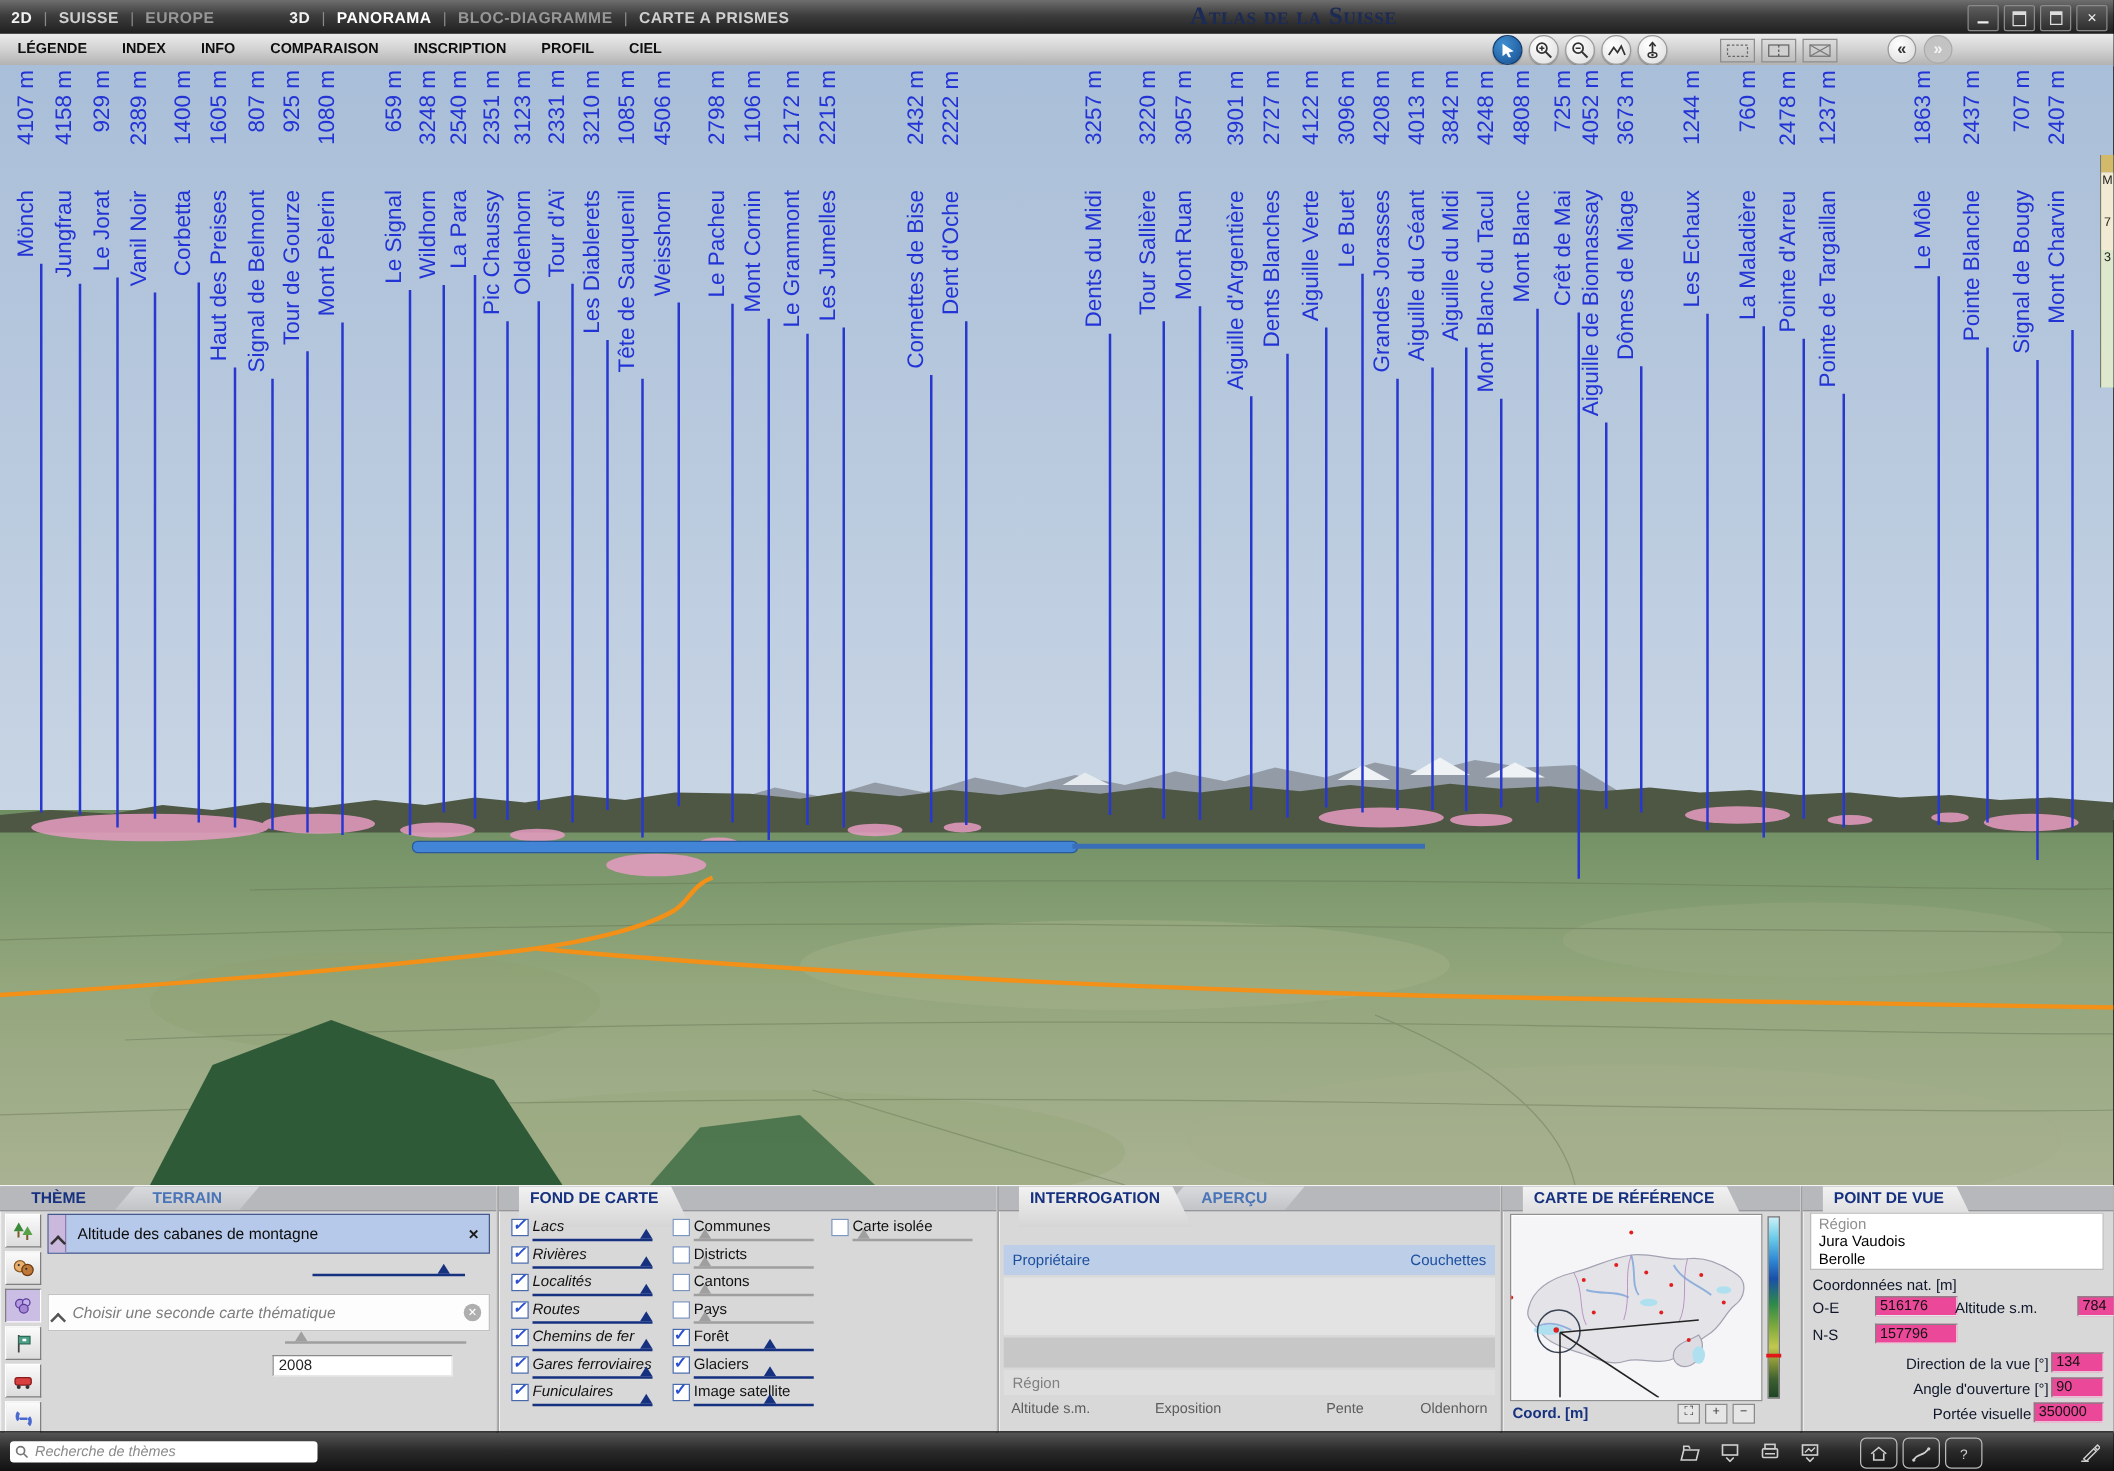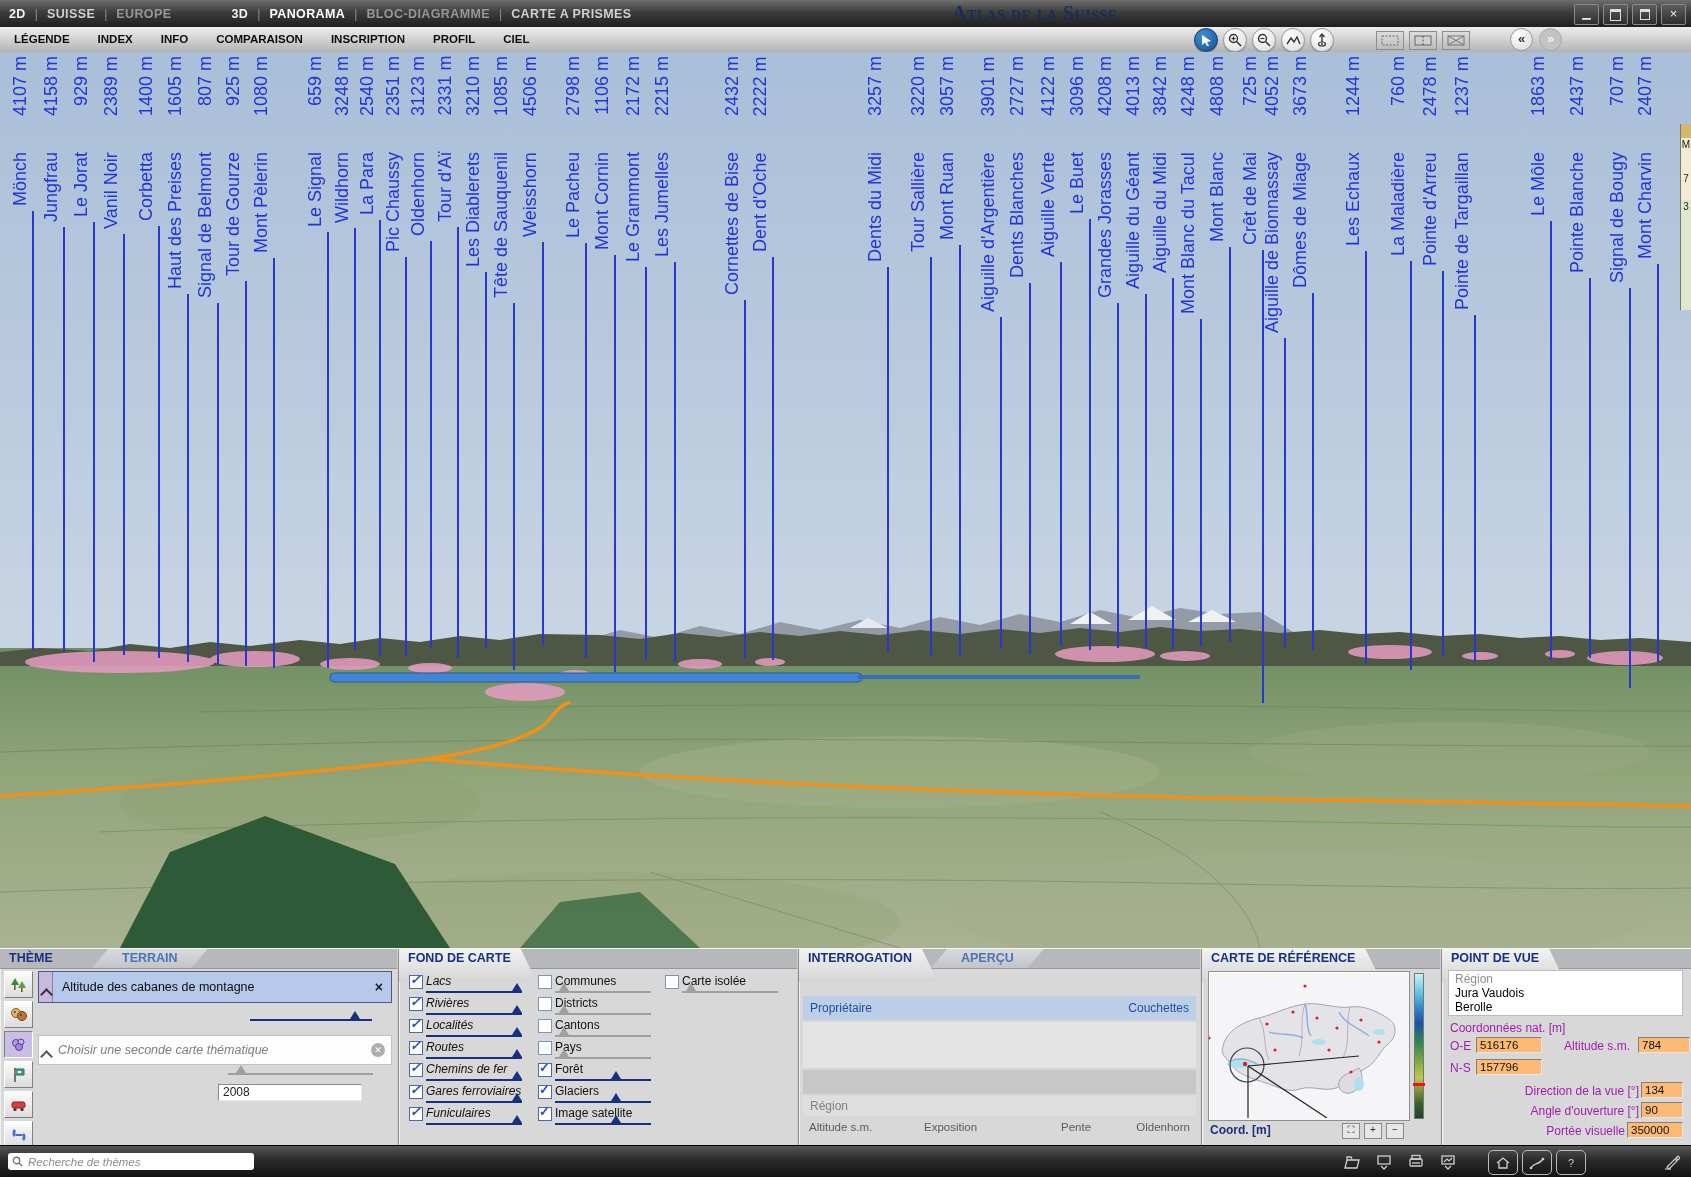--- a/index.html
+++ b/index.html
@@ -44,21 +44,21 @@
   .peak .nm{display:inline-block;}
   .peak .al{display:inline-block;width:96px;text-align:right;}
   .pline{position:absolute;width:1.5px;background:#2838cf;}
   .sliver{position:absolute;right:0;top:72px;width:10px;border-left:1px solid #7a7a66;}
   .sliver .seg{width:100%;font-size:10px;color:#222;text-align:center;line-height:13px;overflow:hidden;}
   
   .panels{position:absolute;left:0;top:948px;width:1691px;height:197px;background:#cccccc;
     border-top:1px solid #f4f4f4;font-size:12px;}
   .panel{position:absolute;top:0;bottom:0;background:#d8d8d8;box-shadow:inset 1px 0 0 #f0f0f0,-1px 0 0 #8f8f8f;}
   .tabstrip{position:absolute;top:0;left:0;right:0;height:19px;background:#b6b8bc;border-bottom:1px solid #97979b;}
-  .tabhead{position:absolute;top:0;left:0;height:33px;line-height:19px;padding:0 26px 0 9px;
+  .tabhead{position:absolute;top:0;left:16px;height:33px;line-height:19px;padding:0 26px 0 9px;
     background:linear-gradient(#f2f2f2,#d5d5d5);clip-path:polygon(0 0,calc(100% - 16px) 0,100% 100%,0 100%);
     font-weight:bold;font-size:12.5px;color:#16317f;white-space:nowrap;cursor:pointer;}
   .tabsec{position:absolute;top:0;height:19px;line-height:19px;padding:0 30px;
     background:linear-gradient(#d9dadd,#c2c4c8);clip-path:polygon(16px 0,100% 0,calc(100% - 16px) 100%,0 100%);
     font-weight:bold;font-size:12.5px;color:#4a74b8;white-space:nowrap;cursor:pointer;}
   
   .ticonbar{position:absolute;left:4px;top:22px;width:30px;}
   .ticon{width:27px;height:25px;margin-bottom:3px;background:linear-gradient(#fbfbfb,#dcdcdc);
     border:1px solid;border-color:#ffffff #7f7f7f #7f7f7f #ffffff;display:flex;align-items:center;justify-content:center;cursor:pointer;}
   .ticon.pressed{background:#cabee4;border-color:#7f7f7f #ffffff #ffffff #7f7f7f;}
@@ -103,24 +103,24 @@
   .colorbar{position:absolute;left:212px;top:24px;width:8px;height:144px;border:1px solid #777;
     background:linear-gradient(#c9f0f8,#67c9e8 12%,#2e86d2 24%,#1a4fa8 34%,#2e8a4a 48%,#7aa83c 60%,#c2c84e 72%,#8a9638 80%,#3c6030 90%,#1e4424);}
   .colorbar .mark{position:absolute;left:-2px;top:76%;width:12px;height:3px;background:#e01818;}
   .mapbtn{position:absolute;top:174px;width:16px;height:14px;background:#e6e6e6;border:1px solid #8a8a8a;
     font-size:10px;line-height:12px;text-align:center;color:#333;cursor:pointer;}
   .coordlab{position:absolute;left:8px;top:174px;font-size:12px;font-weight:bold;color:#16317f;}
   
   .pvbox{position:absolute;left:6px;top:21px;width:235px;height:46px;background:#fff;border:1px solid #bbb;
     font-size:12px;padding:1px 6px;box-sizing:border-box;line-height:14px;}
   .pvgray{color:#8f8f8f;}
-  .pvlab{position:absolute;font-size:12px;color:#a21caf;}
-  .pvin{position:absolute;height:14px;background:#fdba74;border:1px solid #808080;
+  .pvlab{position:absolute;font-size:12px;color:#0f172a;}
+  .pvin{position:absolute;height:14px;background:#ec4899;border:1px solid #808080;
     border-right-color:#e6e6e6;border-bottom-color:#e6e6e6;font-size:11.5px;color:#111;padding:0 3px;
-    font-family:"Liberation Sans",sans-serif;}
+    font-family:"Liberation Sans",sans-serif;margin-left:24px;}
   
   .statusbar{position:absolute;left:0;top:1145px;width:1691px;height:32px;
     background:linear-gradient(#555555,#2a2a2a 45%,#101010);border-top:1px solid #000;}
   .search{position:absolute;left:8px;top:7px;width:238px;height:17px;background:#fff;border-radius:3px;
     display:flex;align-items:center;padding:0 4px;}
   .search input{border:0;outline:0;flex:1;font-size:11.5px;font-style:italic;color:#333;
     font-family:"Liberation Sans",sans-serif;background:transparent;}
   .search input::placeholder{color:#8a8a8a;font-style:italic;}
   .sbicon{position:absolute;top:5px;width:24px;height:22px;display:flex;align-items:center;justify-content:center;cursor:pointer;}
   .sbbtn{position:absolute;top:4px;width:28px;height:23px;border:1.5px solid #b9b9b9;border-radius:5px;

